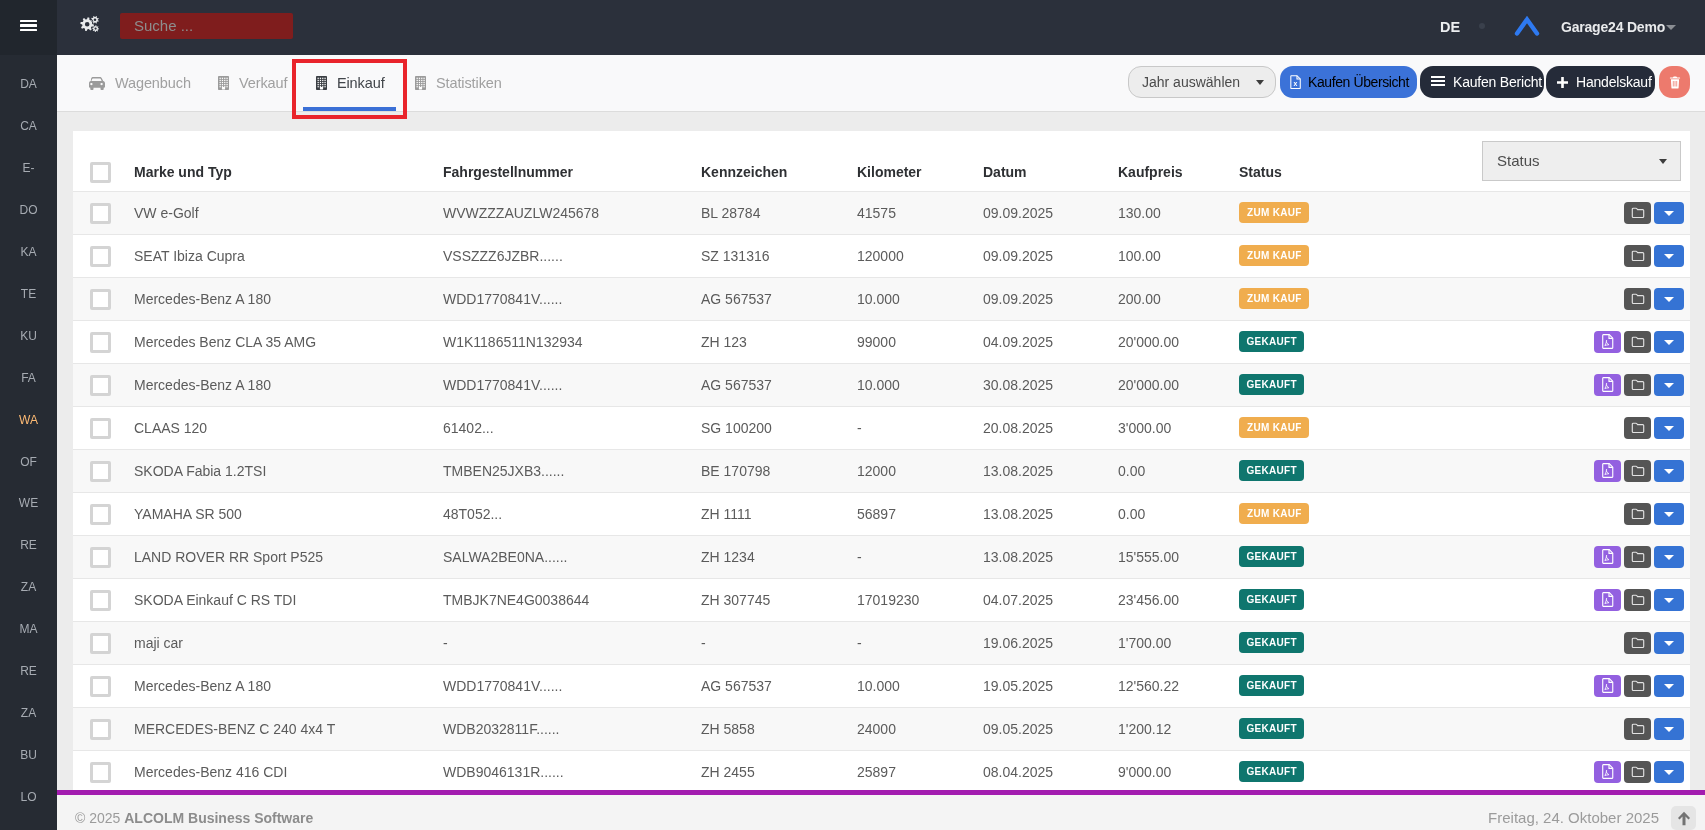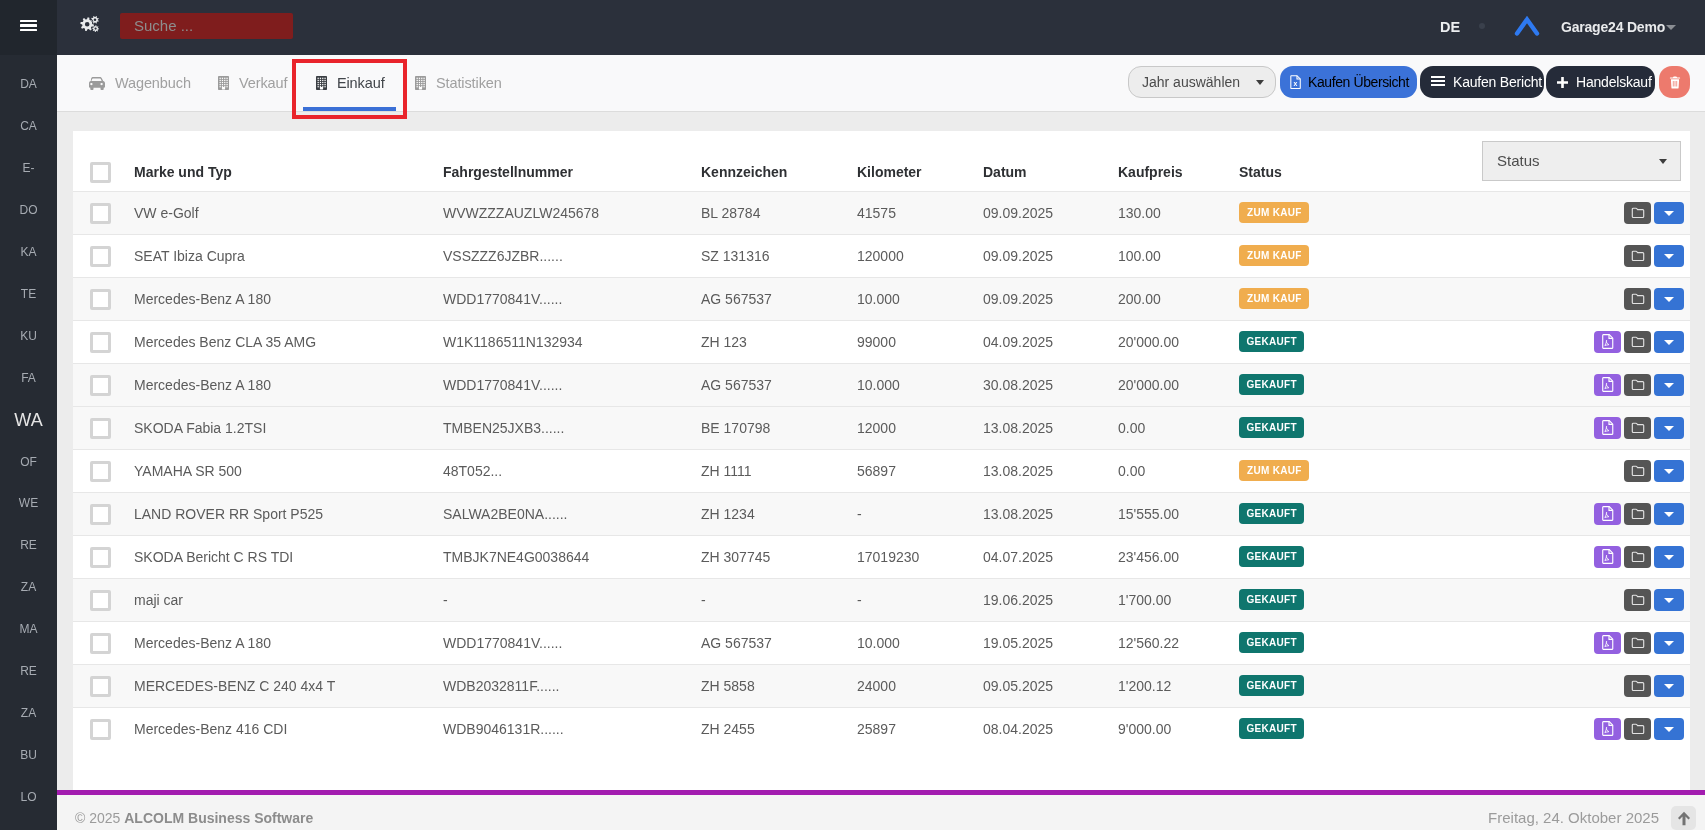--- a/index.html
+++ b/index.html
@@ -9,21 +9,21 @@
 #burger div { height:2.5px; background:#fff; margin-bottom:2.2px; border-radius:0.5px; }
 #cogs { position:absolute; left:80px; top:16px; }
 #search { position:absolute; left:120px; top:13px; width:173px; height:26px; background:#7f1d1d; border-radius:2px; color:#8d8d8d; font-size:15px; line-height:26px; padding-left:14px; }
 #nde { position:absolute; left:1440px; top:0; height:55px; line-height:55px; color:#eceef0; font-size:14.5px; font-weight:bold; }
 #ndot { position:absolute; left:1479px; top:23px; width:6px; height:6px; border-radius:50%; background:#3a404c; }
 #nlogo { position:absolute; left:1513px; top:16px; }
 #nname { position:absolute; left:1561px; top:0; height:55px; line-height:55px; color:#e9eaec; font-size:14px; font-weight:bold; letter-spacing:-0.2px; }
 #ncaret { position:absolute; left:1666px; top:25px; width:0; height:0; border-left:5px solid transparent; border-right:5px solid transparent; border-top:5px solid #8a8d93; }
 #sidebar { position:absolute; left:0; top:55px; width:57px; height:775px; background:#262b33; z-index:20; }
 .sitem { position:absolute; width:57px; text-align:center; font-size:12px; color:#a6abb2; line-height:42px; height:42px; margin-top:-21px; }
-.sitem.act { color:#e5e5e5; font-size:18px; }
+.sitem.act { color:#fdba74; font-size:12px; }
 #tabbar { position:absolute; left:57px; top:55px; width:1648px; height:57px; background:#f9f9fa; border-bottom:1px solid #dcdcdc; z-index:5; }
 .tab { position:absolute; top:0; height:56px; line-height:56px; font-size:14.5px; color:#a0a0a0; letter-spacing:-0.1px; white-space:nowrap; }
 .tab svg { margin-right:6px; }
 .tab.active { color:#41454a; }
 #underline { position:absolute; left:246px; top:52px; width:93px; height:4px; background:#3b70d6; }
 .btnrow { position:absolute; top:11px; height:32px; border-radius:13px; font-size:14px; white-space:nowrap; }
 #selyear { left:1071px; width:148px; background:#ededed; border:1px solid #c8c8c8; color:#4a4a4a; line-height:30px; padding-left:13px; }
 #selyear .caret-d { position:absolute; right:11px; top:13px; }
 .caret-d { width:0; height:0; border-left:4.5px solid transparent; border-right:4.5px solid transparent; border-top:5px solid #3c3c3c; display:inline-block; }
 #btnblue { left:1223px; width:137px; background:#3b72d8; color:#000000; line-height:32px; text-align:left; padding-left:10px; letter-spacing:-0.4px; }
@@ -283,20 +283,35 @@
             <td>20'000.00</td>
 <td><span class="bdg gk">GEKAUFT</span></td>
 <td class="c-act"><span class="abtn pdf"><svg width="13" height="15" viewBox="0 0 13 16" style="display:block">
                   <path d="M2.0,0.7 h6.4 l3.7,3.7 v10.3 a0.6,0.6 0 0 1 -0.6,0.6 h-9.5 a0.6,0.6 0 0 1 -0.6,-0.6 v-13.4 a0.6,0.6 0 0 1 0.6,-0.6 Z" fill="none" stroke="#fff" stroke-width="1.2"></path>
                   <path d="M8.1,0.7 v3.9 h3.9" fill="none" stroke="#fff" stroke-width="1.2"></path>
                   <path d="M3.7,12.3 c0.6-1.1 1.3-2.6 1.6-3.7 0.5,1 1.6,2.3 2.7,2.8 -1.4,0.1 -3.2,0.5 -4.3,0.9 Z M5.5,6.7 c0.3,0.5 0,1.2 -0.2,1.6 -0.2-0.5 -0.3-1.2 0.2-1.6 Z" fill="none" stroke="#fff" stroke-width="0.9" stroke-linejoin="round"></path>
                 </svg></span><span class="abtn fold"><svg width="14" height="12" viewBox="0 0 14 12" style="display:block">
                   <path d="M1.3,2.2 a1,1 0 0 1 1,-1 h2.7 a1,1 0 0 1 0.8,0.4 l0.8,1.0 h5.1 a1,1 0 0 1 1,1 v5.9 a1,1 0 0 1 -1,1 h-9.4 a1,1 0 0 1 -1,-1 Z" fill="none" stroke="#e2e2e2" stroke-width="1.15"></path>
                 </svg></span><span class="abtn drop"><span class="caret-w"></span></span></td>
 </tr>
+<tr class="even">
+<td class="c-cb">
+              <span class="cb"></span>
+            </td>
+<td>CLAAS 120</td>
+            <td>61402...</td>
+            <td>SG 100200</td>
+            <td>-</td>
+            <td>20.08.2025</td>
+            <td>3'000.00</td>
+<td><span class="bdg zk">ZUM KAUF</span></td>
+<td class="c-act"><span class="abtn fold"><svg width="14" height="12" viewBox="0 0 14 12" style="display:block">
+                  <path d="M1.3,2.2 a1,1 0 0 1 1,-1 h2.7 a1,1 0 0 1 0.8,0.4 l0.8,1.0 h5.1 a1,1 0 0 1 1,1 v5.9 a1,1 0 0 1 -1,1 h-9.4 a1,1 0 0 1 -1,-1 Z" fill="none" stroke="#e2e2e2" stroke-width="1.15"></path>
+                </svg></span><span class="abtn drop"><span class="caret-w"></span></span></td>
+</tr>
 <tr class="odd">
 <td class="c-cb">
               <span class="cb"></span>
             </td>
 <td>SKODA Fabia 1.2TSI</td>
             <td>TMBEN25JXB3......</td>
             <td>BE 170798</td>
             <td>12000</td>
             <td>13.08.2025</td>
             <td>0.00</td>
@@ -340,21 +355,21 @@
                   <path d="M8.1,0.7 v3.9 h3.9" fill="none" stroke="#fff" stroke-width="1.2"></path>
                   <path d="M3.7,12.3 c0.6-1.1 1.3-2.6 1.6-3.7 0.5,1 1.6,2.3 2.7,2.8 -1.4,0.1 -3.2,0.5 -4.3,0.9 Z M5.5,6.7 c0.3,0.5 0,1.2 -0.2,1.6 -0.2-0.5 -0.3-1.2 0.2-1.6 Z" fill="none" stroke="#fff" stroke-width="0.9" stroke-linejoin="round"></path>
                 </svg></span><span class="abtn fold"><svg width="14" height="12" viewBox="0 0 14 12" style="display:block">
                   <path d="M1.3,2.2 a1,1 0 0 1 1,-1 h2.7 a1,1 0 0 1 0.8,0.4 l0.8,1.0 h5.1 a1,1 0 0 1 1,1 v5.9 a1,1 0 0 1 -1,1 h-9.4 a1,1 0 0 1 -1,-1 Z" fill="none" stroke="#e2e2e2" stroke-width="1.15"></path>
                 </svg></span><span class="abtn drop"><span class="caret-w"></span></span></td>
 </tr>
 <tr class="even">
 <td class="c-cb">
               <span class="cb"></span>
             </td>
-<td>SKODA Bericht C RS TDI</td>
+<td>SKODA Einkauf C RS TDI</td>
             <td>TMBJK7NE4G0038644</td>
             <td>ZH 307745</td>
             <td>17019230</td>
             <td>04.07.2025</td>
             <td>23'456.00</td>
 <td><span class="bdg gk">GEKAUFT</span></td>
 <td class="c-act"><span class="abtn pdf"><svg width="13" height="15" viewBox="0 0 13 16" style="display:block">
                   <path d="M2.0,0.7 h6.4 l3.7,3.7 v10.3 a0.6,0.6 0 0 1 -0.6,0.6 h-9.5 a0.6,0.6 0 0 1 -0.6,-0.6 v-13.4 a0.6,0.6 0 0 1 0.6,-0.6 Z" fill="none" stroke="#fff" stroke-width="1.2"></path>
                   <path d="M8.1,0.7 v3.9 h3.9" fill="none" stroke="#fff" stroke-width="1.2"></path>
                   <path d="M3.7,12.3 c0.6-1.1 1.3-2.6 1.6-3.7 0.5,1 1.6,2.3 2.7,2.8 -1.4,0.1 -3.2,0.5 -4.3,0.9 Z M5.5,6.7 c0.3,0.5 0,1.2 -0.2,1.6 -0.2-0.5 -0.3-1.2 0.2-1.6 Z" fill="none" stroke="#fff" stroke-width="0.9" stroke-linejoin="round"></path>

